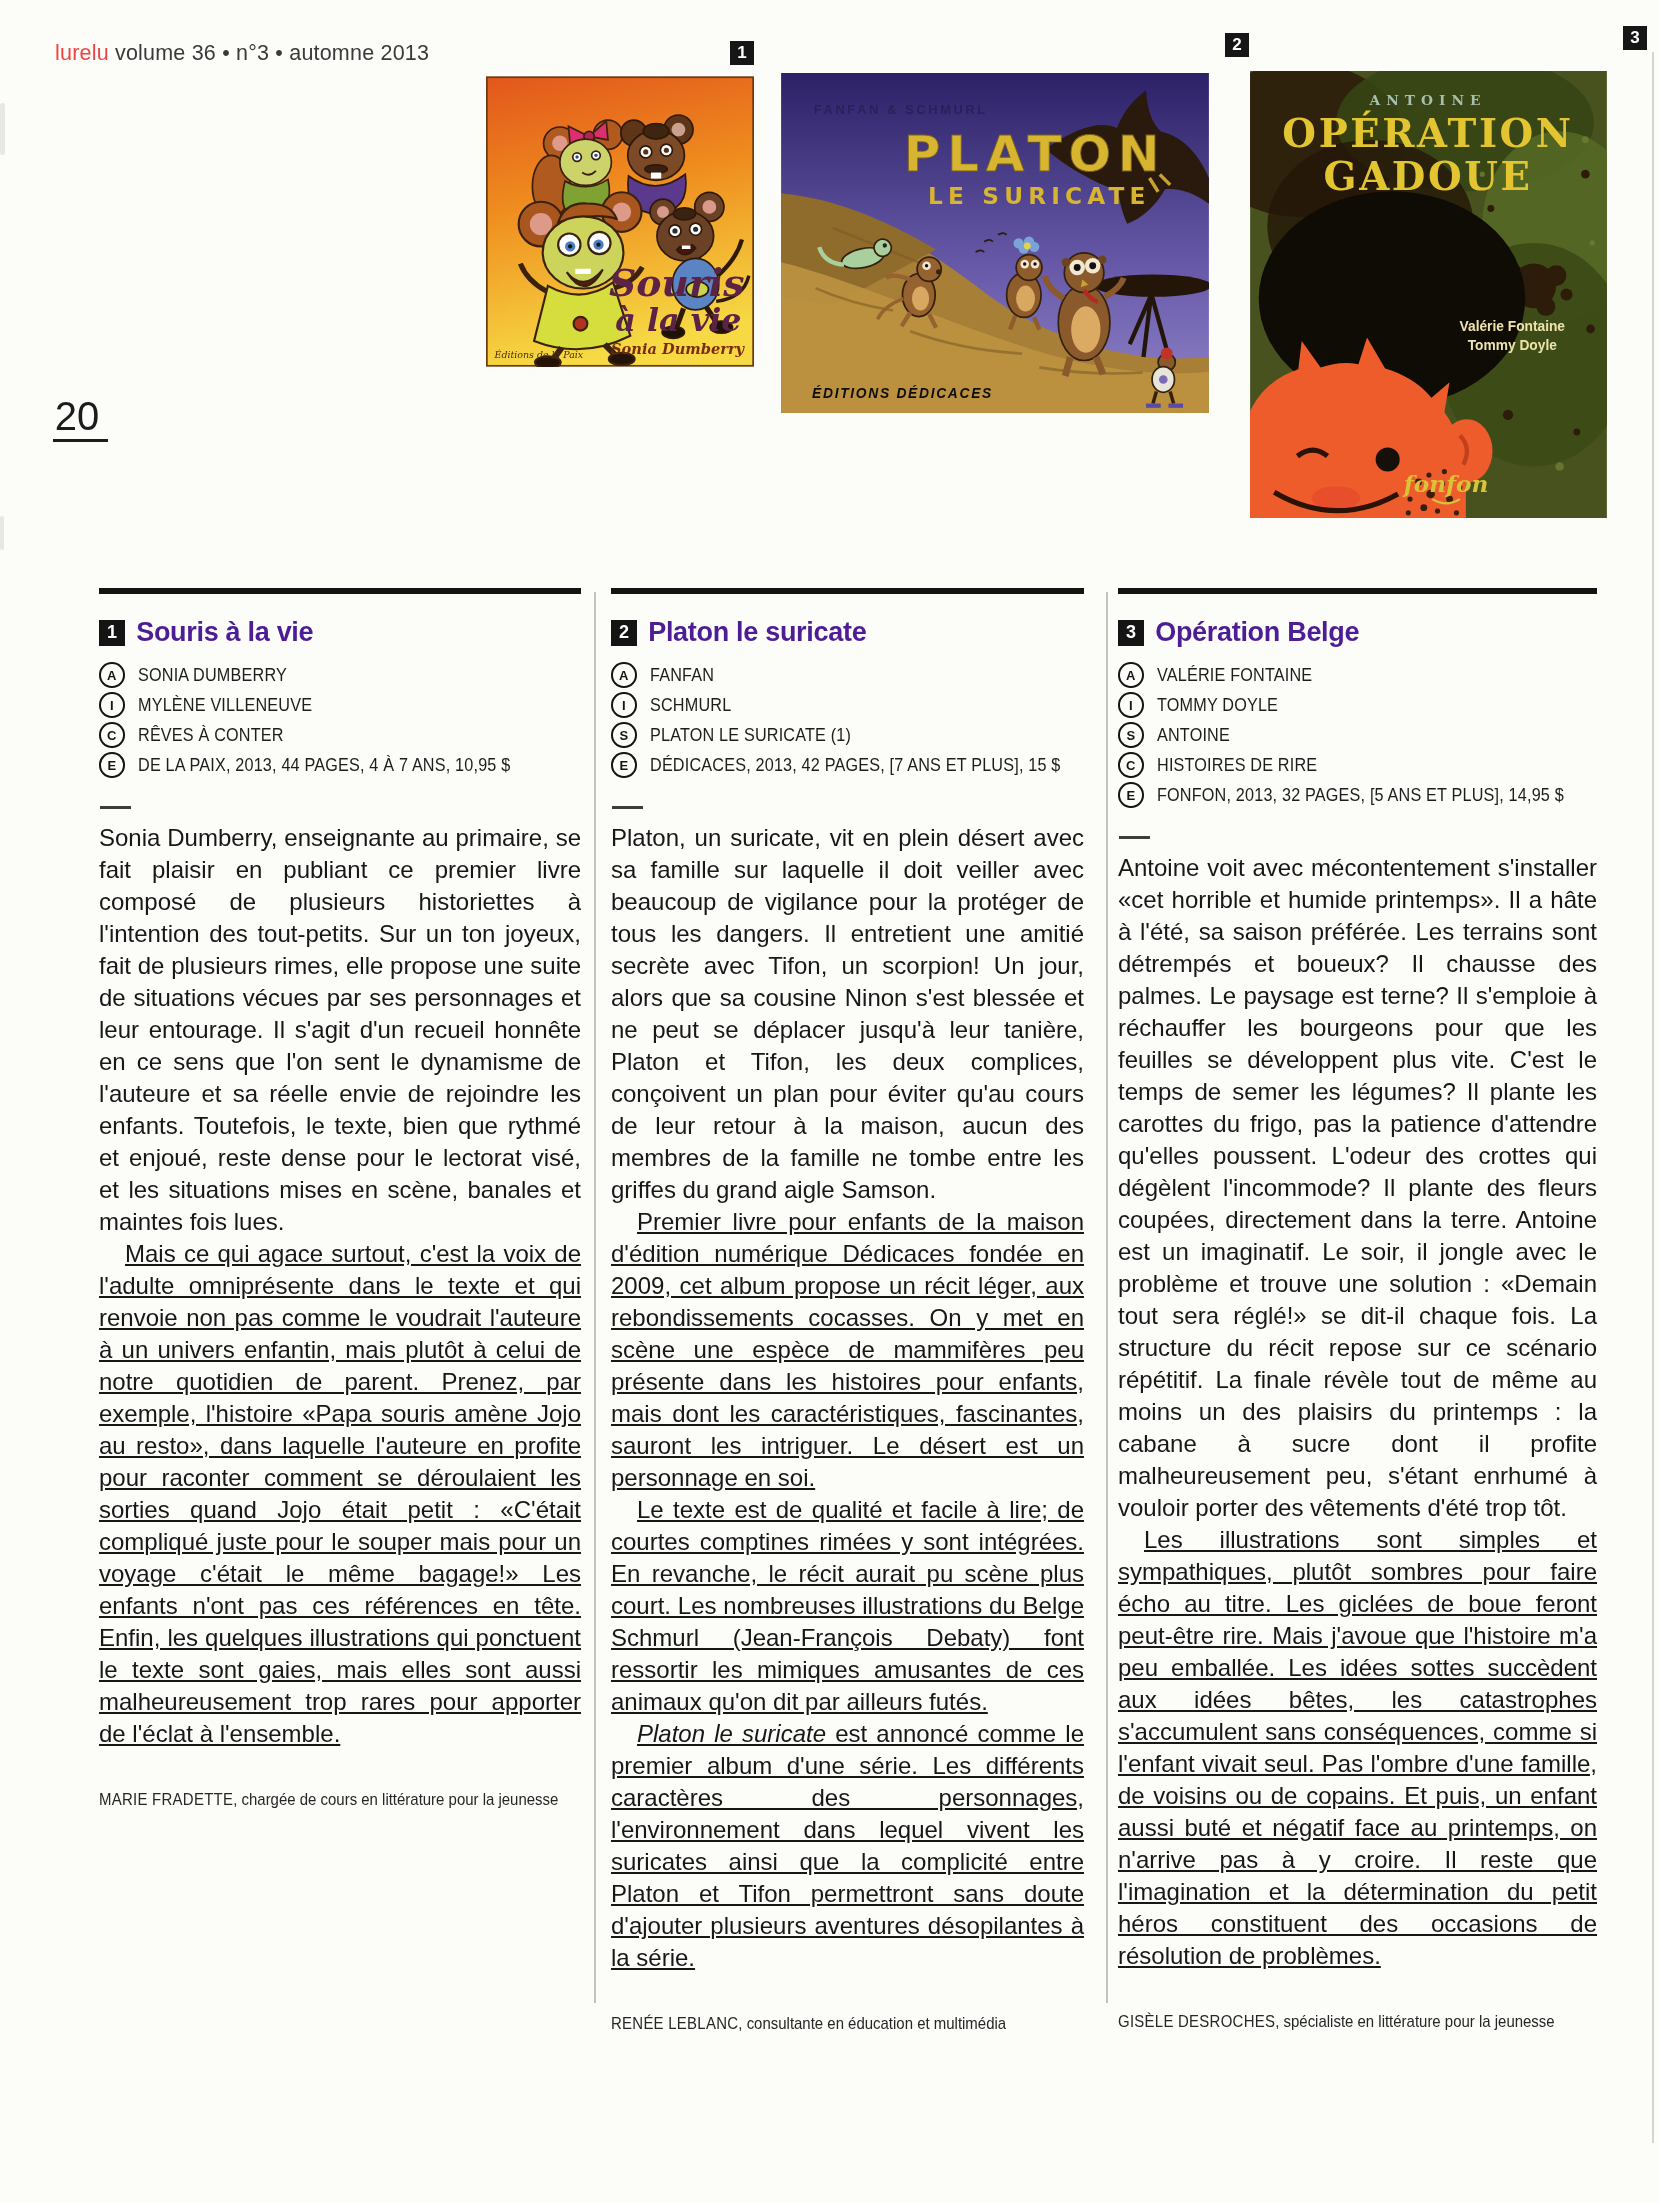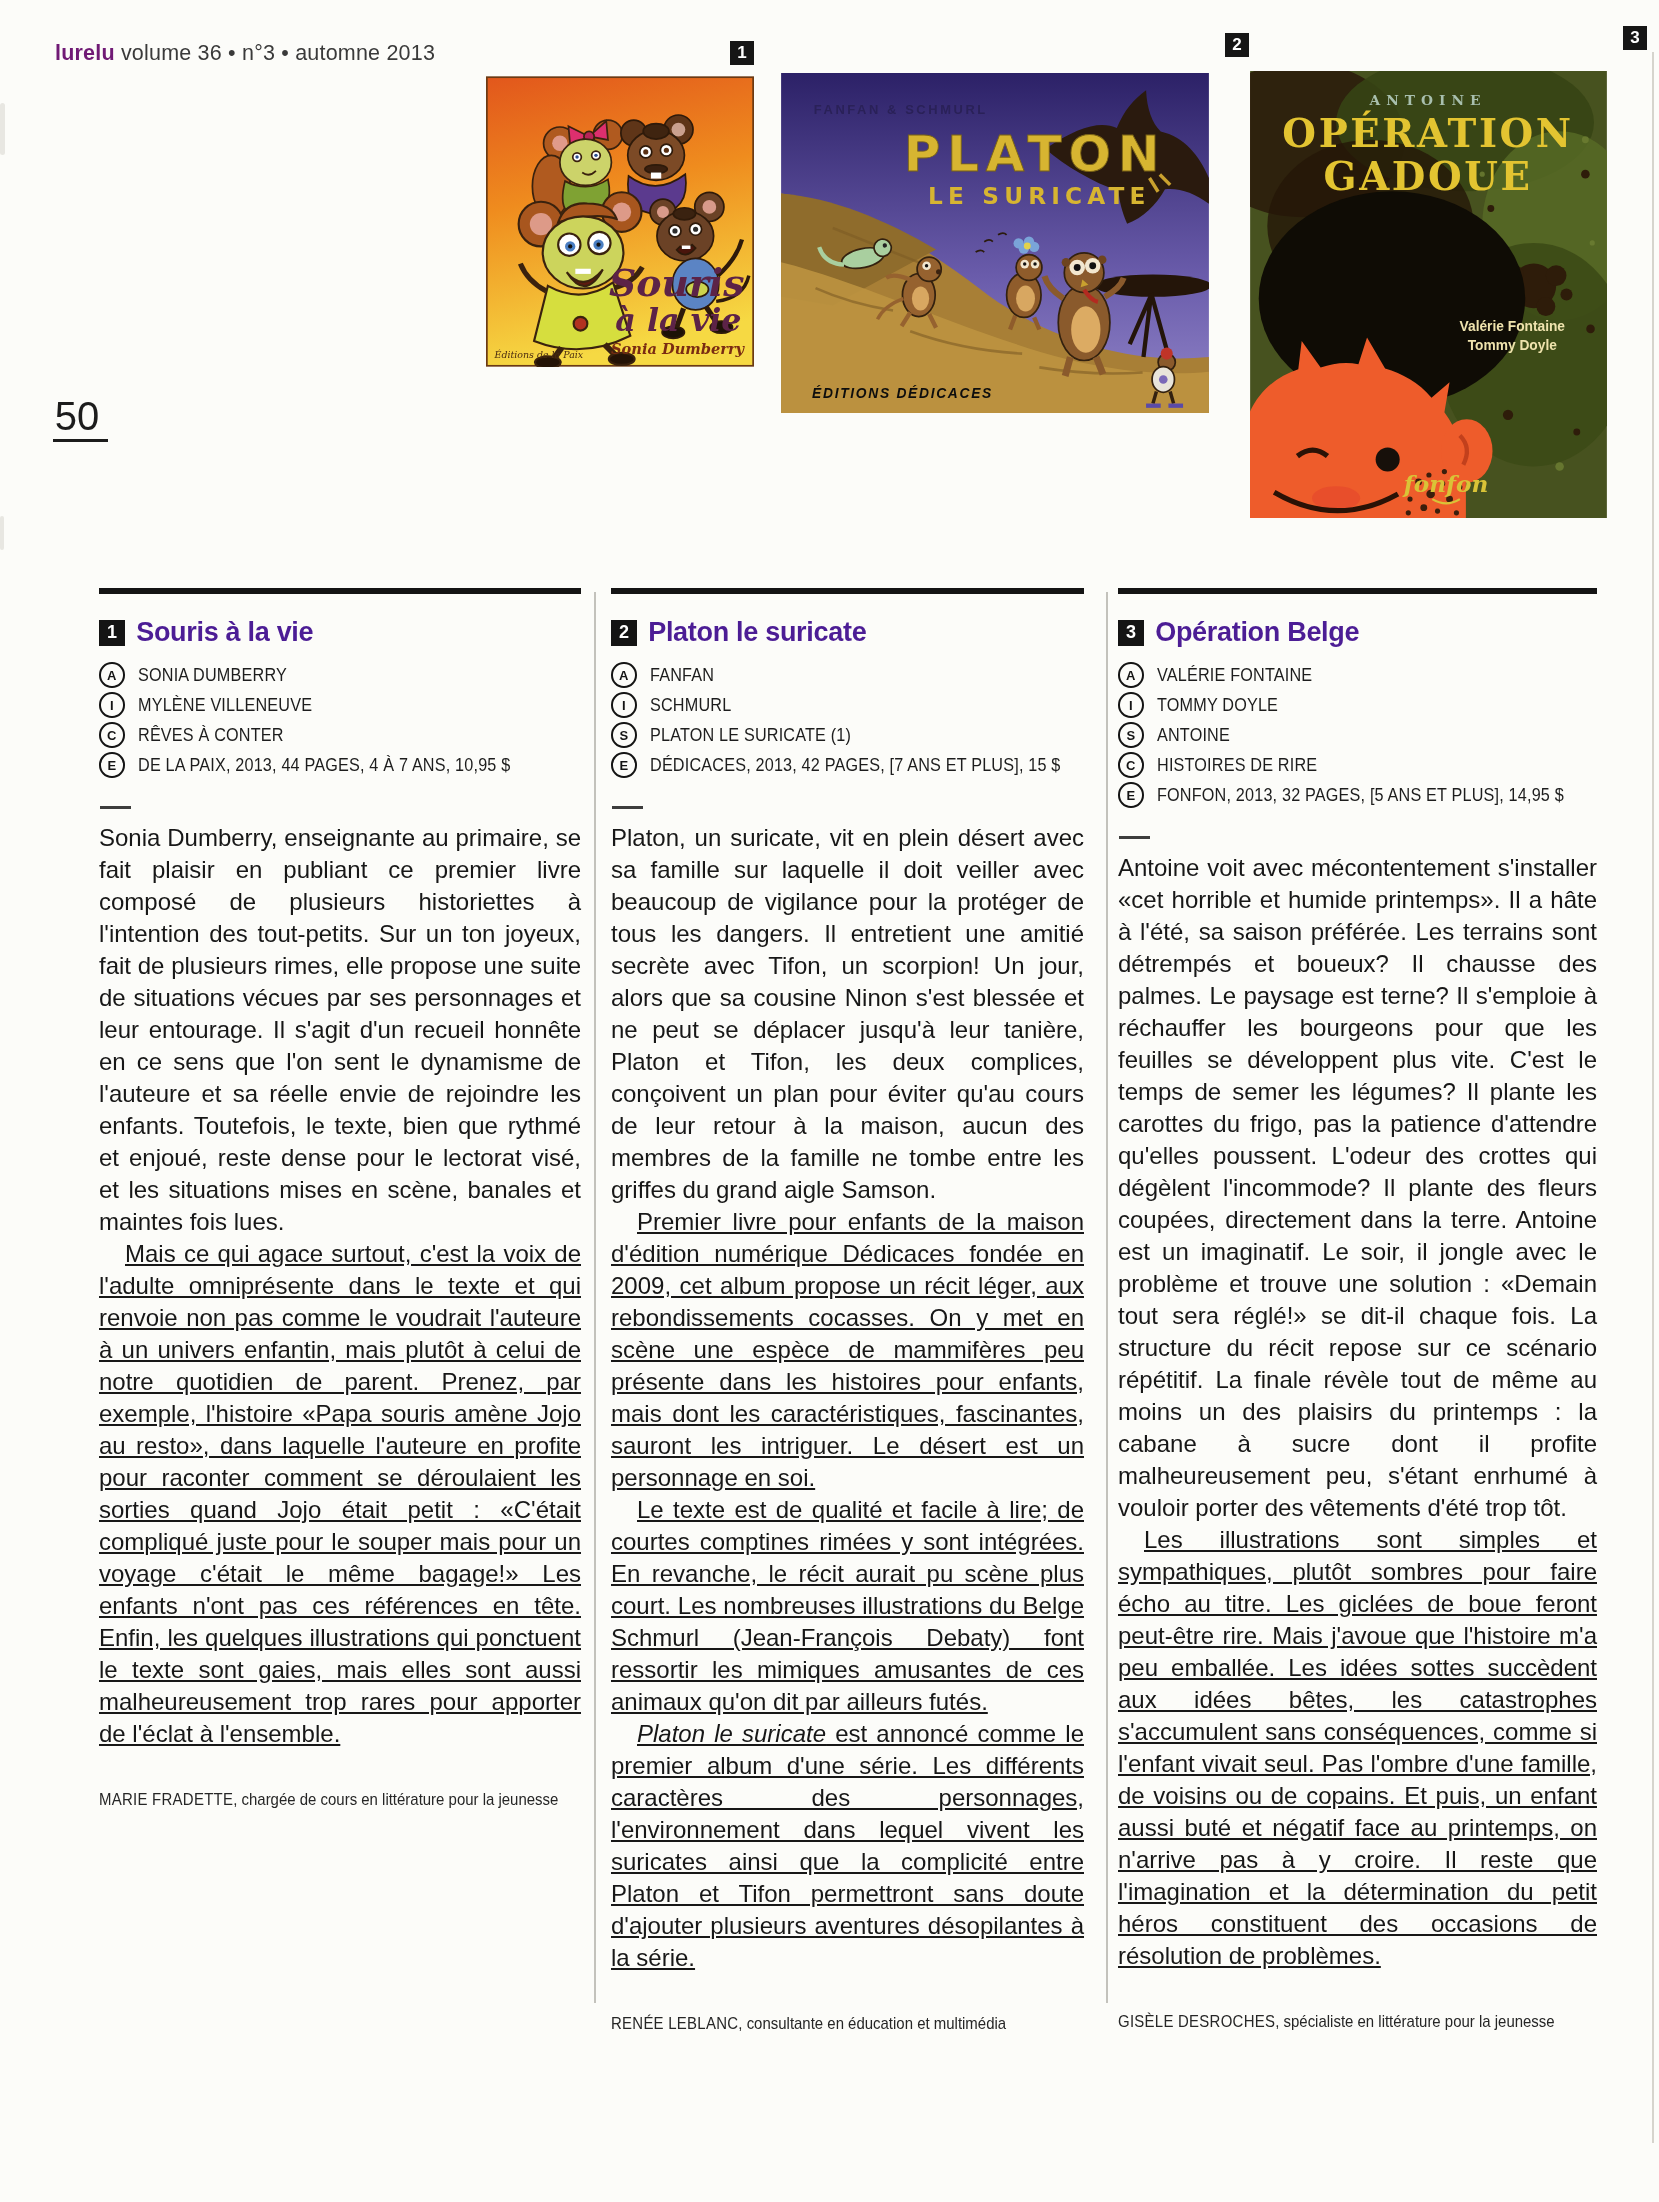--- a/index.html
+++ b/index.html
@@ -2,21 +2,21 @@
 <html lang="fr" style="font-size:13.8px"><head>
 <meta charset="utf-8">
 <style>
   html,body{margin:0;padding:0;}
   body{
     width:1660px;height:2203px;position:relative;background:#fcfcf9;
     font-family:"Liberation Sans", sans-serif;color:#1a1a1a;overflow:hidden;
     -webkit-font-smoothing:antialiased;
   }
   .masthead{position:absolute;left:55px;top:41px;font-size:21.5px;color:#3a3a3a;letter-spacing:0.2px;}
-  .masthead .brand{font-weight:bold;color:#701a75;}
+  .masthead .brand{font-weight:normal;color:#ef4444;}
   .page-number{
     position:absolute;left:53px;top:396px;font-size:40px;color:#1c1c1c;
     border-bottom:3.4px solid #1c1c1c;padding:0 8.6px 2.6px 1.7px;line-height:1;
   }
   
   .tag{
     position:absolute;width:24px;height:24px;background:#161616;color:#fff;
     display:flex;align-items:center;justify-content:center;
     font-size:17px;font-weight:bold;
   }
@@ -58,21 +58,21 @@
   #edge-a{left:0;top:103px;width:5.2px;height:52px;border-radius:2.6px;}
   #edge-b{left:0;top:516px;width:4.3px;height:34px;border-radius:2.6px;}
 </style>
 </head>
 <body>
 
 <div class="masthead">
   <span class="brand">lurelu</span><span> volume 36 • n°3 • automne 2013</span>
 </div>
 
-<div class="page-number">50</div>
+<div class="page-number">20</div>
 
 <div class="tag" id="tag1">1</div>
 <div class="tag" id="tag2">2</div>
 <div class="tag" id="tag3">3</div>
 
 <svg id="cover1" class="cover" width="268" height="291" viewBox="0 0 312 338">
   <defs>
     <linearGradient id="c1g" x1="0" y1="0" x2="0.2" y2="1">
       <stop offset="0" stop-color="#e2571c"></stop>
       <stop offset="0.45" stop-color="#ef8c1e"></stop>

